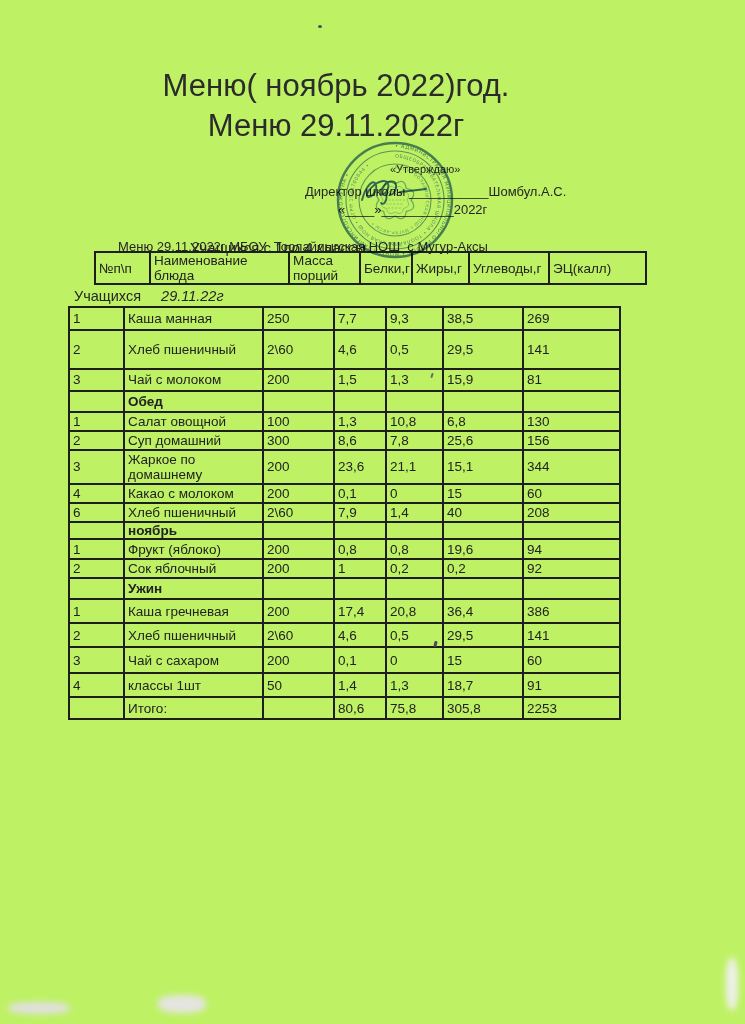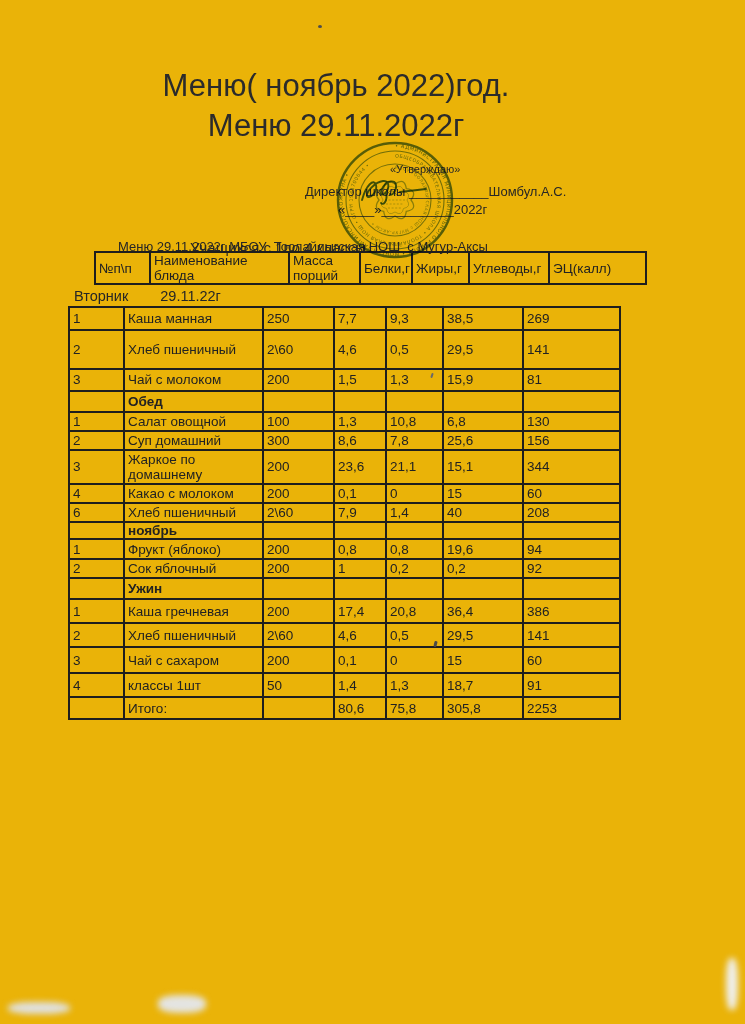--- a/index.html
+++ b/index.html
@@ -1,36 +1,36 @@
 <!DOCTYPE html>
 <html><head>
 <meta charset="utf-8">
 <style>
   html,body { margin:0; padding:0; background:#e8e8e8; }
   .page {
     position:relative; width:745px; height:1024px; margin:0 auto;
-    background:#eab308; overflow:hidden;
+    background:#bef264; overflow:hidden;
     font-family:"Liberation Sans", sans-serif; color:#262626;
   }
   
   .title { position:absolute; left:0; width:672px; text-align:center;
            font-size:31px; color:#2b2b2b; }
   .title1 { top:68px; }
   .title2 { top:108px; }
   
   .approve   { position:absolute; left:390px; top:163px; font-size:11px; }
   .director  { position:absolute; left:305px; top:184px; font-size:13px; white-space:pre; }
   .director .blank { letter-spacing:0; }
   .dateline  { position:absolute; left:338px; top:202px; font-size:13px; white-space:pre; }
   
   .subtitle1 { position:absolute; left:118px; top:219px; font-size:13px; white-space:pre;margin-top:20px; }
   .subtitle2 { position:absolute; left:190px; top:239px; font-size:15px; }
   
   .dayline { position:absolute; left:74px; top:288px; font-size:14.5px; }
-  .dayline .daydate { margin-left:32px; }
+  .dayline .daydate { margin-left:20px;font-style:italic; }
   
   table.t { position:absolute; left:68px; border-collapse:collapse; table-layout:fixed;
             width:551px; }
   table.t th, table.t td {
     border:2px solid #1e1e1e; font-size:13.5px; font-weight:normal;
     padding:0 3px; text-align:left; vertical-align:middle; line-height:1.12;
     overflow:hidden; color:#222;
   }
   .head-table { top:251px;margin-left:26px; }
   .head-table th { height:29px; }
@@ -84,21 +84,21 @@
       <th>Масса порций</th>
       <th>Белки,г</th>
       <th>Жиры,г</th>
       <th>Углеводы,г</th>
       <th>ЭЦ(калл)</th>
     </tr>
   </tbody>
     </table>
 
   <div class="dayline">
-    <span>Вторник</span><span class="daydate">29.11.22г</span>
+    <span>Учащихся</span><span class="daydate">29.11.22г</span>
   </div>
 
   <table class="t body-table">
     <colgroup>
       <col style="width:55px">
         <col style="width:139px">
         <col style="width:71px">
       <col style="width:52px">
         <col style="width:57px">
         <col style="width:80px">

